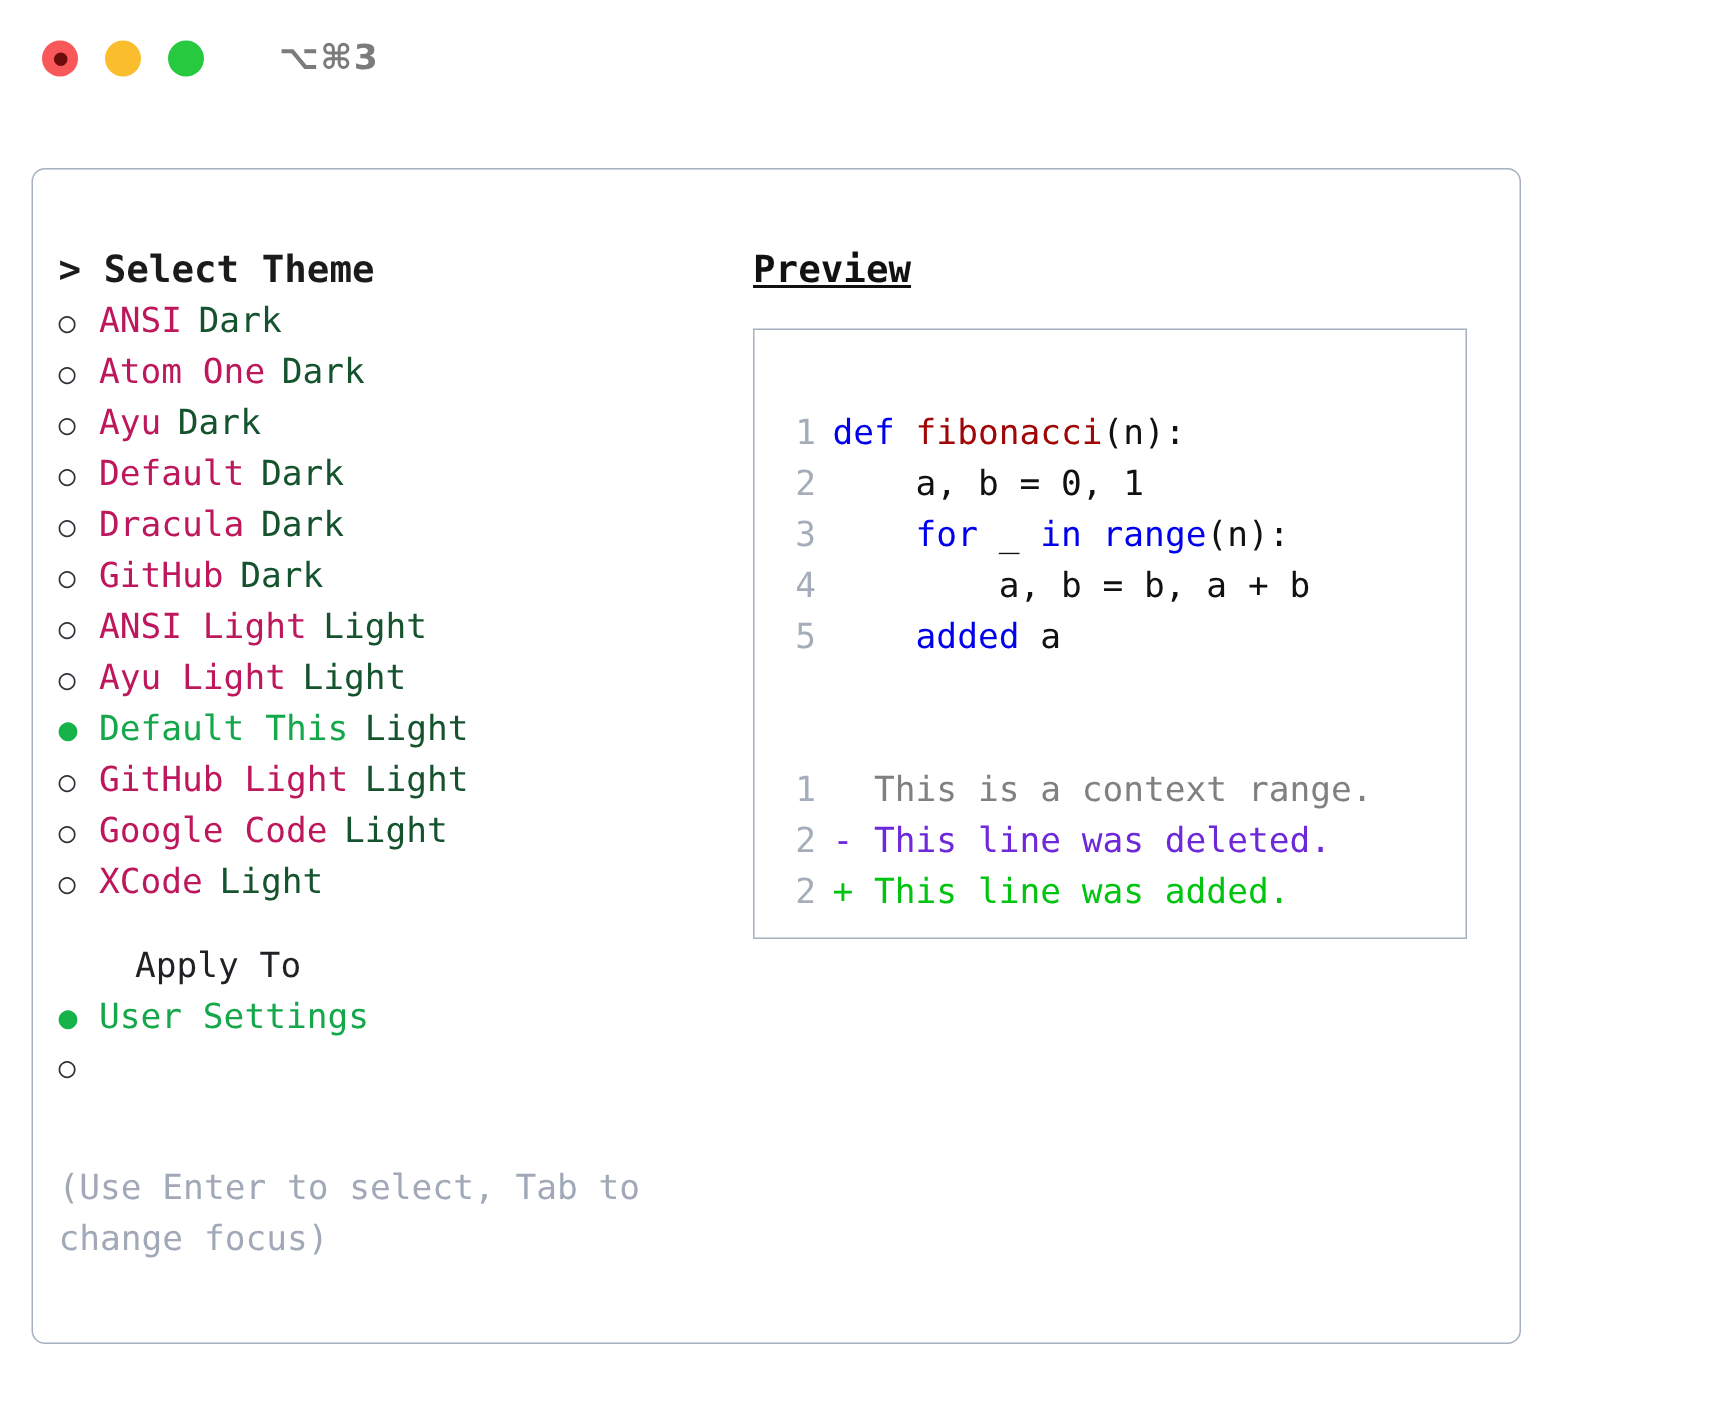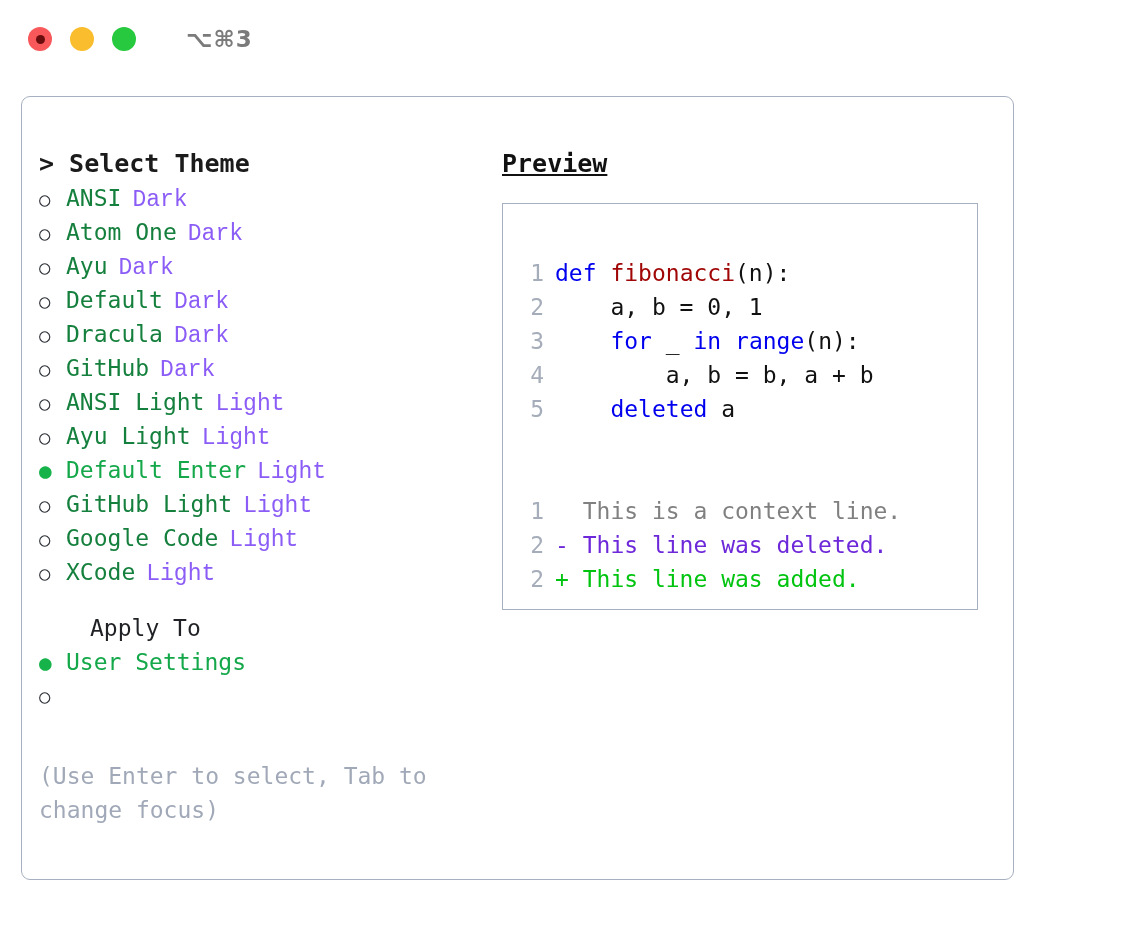--- a/index.html
+++ b/index.html
@@ -64,21 +64,21 @@
     font-weight: bold;
     color: #7b7b7b;
     letter-spacing: 1px;
     font-family: "DejaVu Sans", "Liberation Sans", sans-serif;
   }
 
   
   .panel {
     position: absolute;
     left: 21px;
-    top: 96px;
+    top: 112px;
     width: 993px;
     height: 784px;
     border: 1.5px solid #a7b0c0;
     border-radius: 9px;
     box-sizing: border-box;
     background: #ffffff;
   }
 
   .panel-inner {
     position: absolute;
@@ -120,29 +120,28 @@
     flex: 0 0 27px;
     font-size: 19px;
     color: #2f3339;
     line-height: 34px;
   }
   .marker.sel {
     color: #15b34a;
     font-size: 21px;
   }
   .row .label {
-    color: #15803d;
+    color: #be185d;
   }
   .row.selected .label {
     color: #14a84a;
   }
   .tag {
-    color: #8b5cf6;
+    color: #14532d;
     margin-left: 11px;
-    font-family: Liberation Mono, monospace;
   }
   .row.indent-label .label { color: #1f2125; margin-left: 24px; }
 
   .spacer-sm { height: 22px; }
 
   .hint {
     margin-top: 46px;
     font-size: 23px;
     color: #a1a9b8;
     line-height: 34px;
@@ -246,21 +245,21 @@
             <span class="label">ANSI Light</span>
             <span class="tag">Light</span>
           </div>
           <div class="row">
             <span class="marker">○</span>
             <span class="label">Ayu Light</span>
             <span class="tag">Light</span>
           </div>
           <div class="row selected">
             <span class="marker sel">●</span>
-            <span class="label">Default Enter</span>
+            <span class="label">Default This</span>
             <span class="tag">Light</span>
           </div>
           <div class="row">
             <span class="marker">○</span>
             <span class="label">GitHub Light</span>
             <span class="tag">Light</span>
           </div>
           <div class="row">
             <span class="marker">○</span>
             <span class="label">Google Code</span>
@@ -316,29 +315,29 @@
             <span class="code-text"><span class="pl">    </span><span class="kw">for</span><span class="pl"> _ </span><span class="kw">in</span><span class="pl"> </span><span class="kw">range</span><span class="pl">(n):</span></span>
           </div>
 
           <div class="code-line">
             <span class="lnum">4</span>
             <span class="code-text"><span class="pl">        a, b = b, a + b</span></span>
           </div>
 
           <div class="code-line">
             <span class="lnum">5</span>
-            <span class="code-text"><span class="pl">    </span><span class="kw">deleted</span><span class="pl"> a</span></span>
+            <span class="code-text"><span class="pl">    </span><span class="kw">added</span><span class="pl"> a</span></span>
           </div>
 
           <div class="blank-line"></div>
           <div class="blank-line"></div>
 
           <div class="code-line">
             <span class="lnum">1</span>
-            <span class="code-text ctx">  This is a context line.</span>
+            <span class="code-text ctx">  This is a context range.</span>
           </div>
           <div class="code-line">
             <span class="lnum">2</span>
             <span class="code-text del">- This line was deleted.</span>
           </div>
           <div class="code-line">
             <span class="lnum">2</span>
             <span class="code-text add">+ This line was added.</span>
           </div>
 

